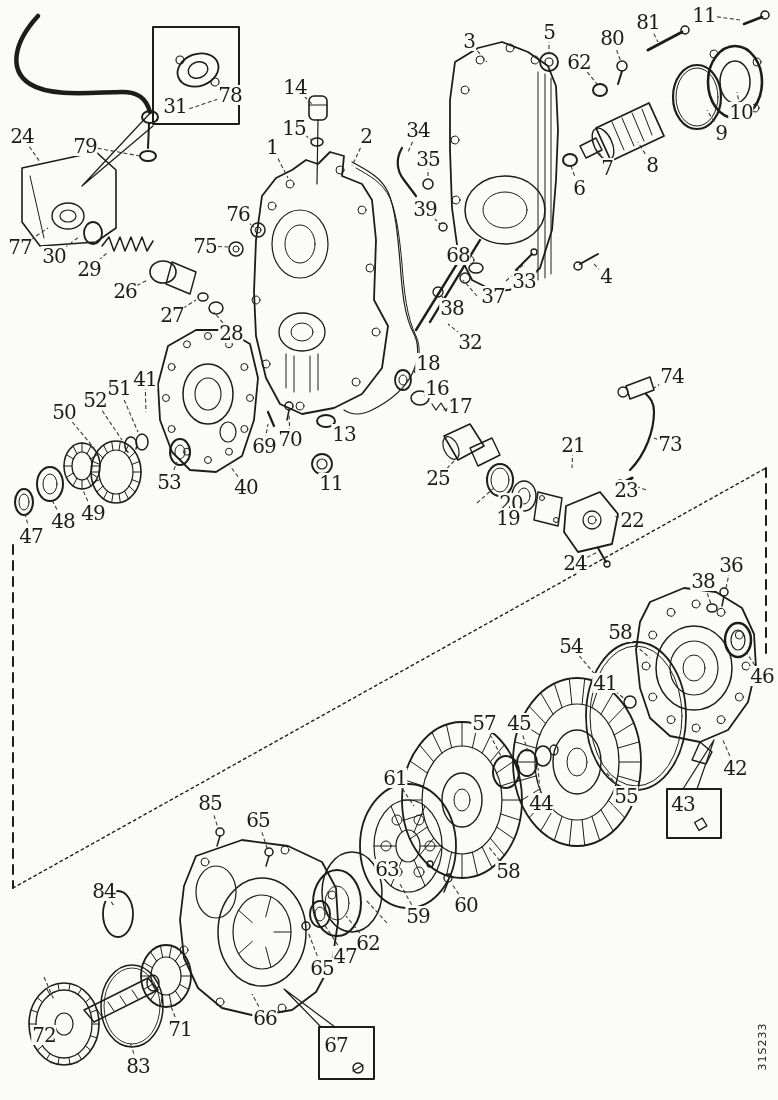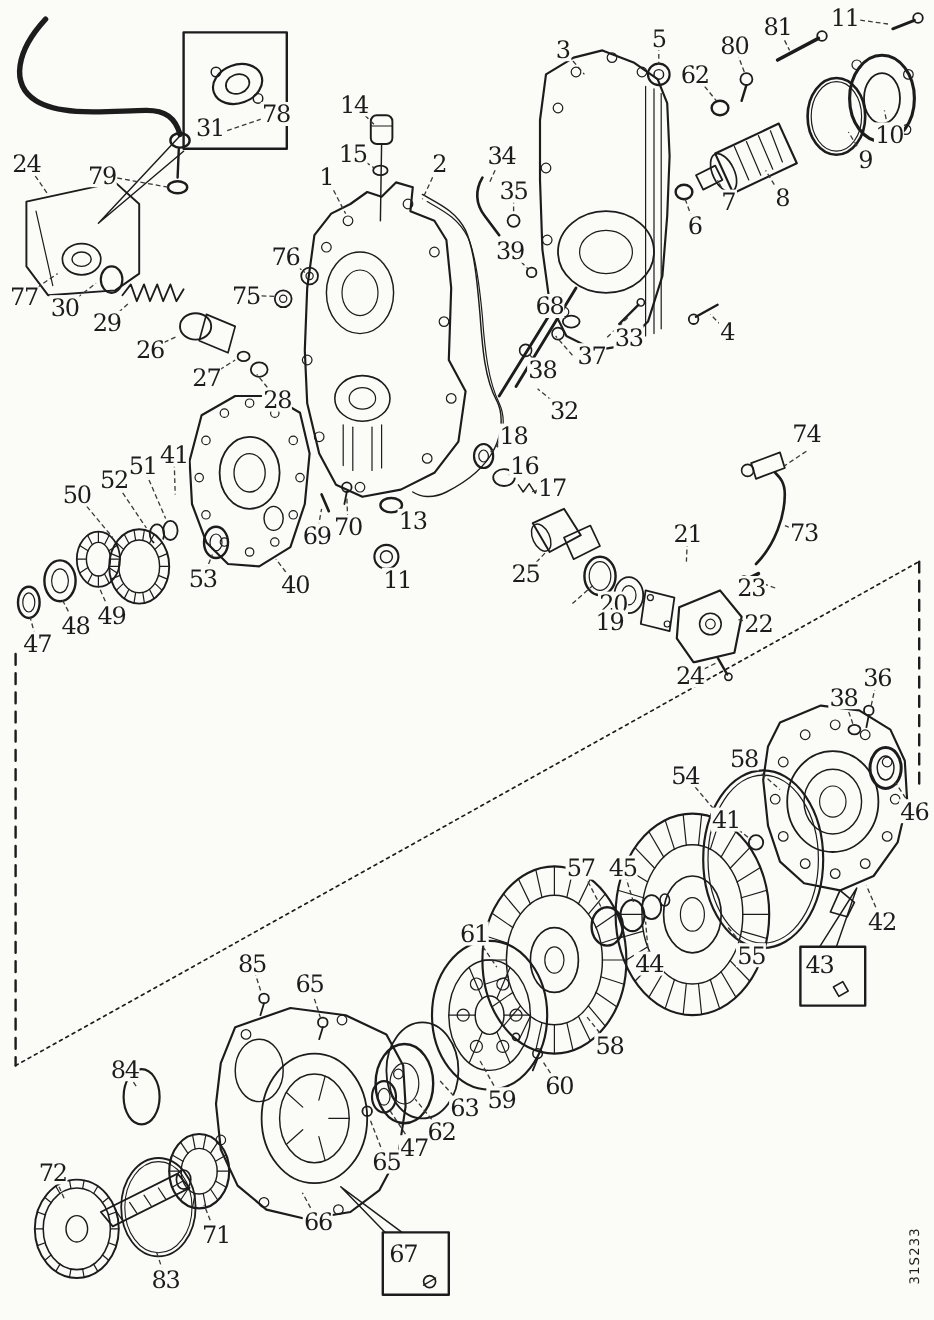--- a/index.html
+++ b/index.html
@@ -627,49 +627,49 @@
       <div class="callout" style="left: 31px; top: 536px;">47</div>
       <div class="callout" style="left: 63px; top: 521px;">48</div>
       <div class="callout" style="left: 93px; top: 513px;">49</div>
       <div class="callout" style="left: 428px; top: 363px;">18</div>
       <div class="callout" style="left: 437px; top: 388px;">16</div>
       <div class="callout" style="left: 460px; top: 406px;">17</div>
       <div class="callout" style="left: 438px; top: 478px;">25</div>
       <div class="callout" style="left: 477px; top: 503px; margin-left: 34px;">20</div>
       <div class="callout" style="left: 508px; top: 518px;">19</div>
       <div class="callout" style="left: 573px; top: 445px;">21</div>
-      <div class="callout" style="left: 672px; top: 361px;">74</div>
+      <div class="callout" style="left: 672px; top: 376px;">74</div>
       <div class="callout" style="left: 670px; top: 444px;">73</div>
       <div class="callout" style="left: 626px; top: 490px; text-align: right;">23</div>
       <div class="callout" style="left: 632px; top: 520px;">22</div>
       <div class="callout" style="left: 575px; top: 563px;">24</div>
       <div class="callout" style="left: 731px; top: 565px;">36</div>
       <div class="callout" style="left: 703px; top: 581px;">38</div>
       <div class="callout" style="left: 620px; top: 632px;">58</div>
       <div class="callout" style="left: 571px; top: 646px;">54</div>
       <div class="callout" style="left: 605px; top: 683px;">41</div>
       <div class="callout" style="left: 762px; top: 676px;">46</div>
       <div class="callout" style="left: 735px; top: 768px;">42</div>
       <div class="callout" style="left: 683px; top: 804px;">43</div>
       <div class="callout" style="left: 484px; top: 723px;">57</div>
       <div class="callout" style="left: 519px; top: 723px;">45</div>
       <div class="callout" style="left: 541px; top: 803px;">44</div>
       <div class="callout" style="left: 626px; top: 796px;">55</div>
       <div class="callout" style="left: 395px; top: 778px;">61</div>
       <div class="callout" style="left: 508px; top: 871px;">58</div>
       <div class="callout" style="left: 418px; top: 916px;">59</div>
       <div class="callout" style="left: 466px; top: 905px;">60</div>
-      <div class="callout" style="left: 387px; top: 923px;">63</div>
+      <div class="callout" style="left: 387px; top: 869px;">63</div>
       <div class="callout" style="left: 368px; top: 943px;">62</div>
       <div class="callout" style="left: 345px; top: 956px;">47</div>
       <div class="callout" style="left: 322px; top: 968px;">65</div>
       <div class="callout" style="left: 265px; top: 1018px;">66</div>
       <div class="callout" style="left: 180px; top: 1029px;">71</div>
       <div class="callout" style="left: 138px; top: 1066px;">83</div>
-      <div class="callout" style="left: 44px; top: 977px; text-align: center;">72</div>
+      <div class="callout" style="left: 44px; top: 1035px; text-align: center;">72</div>
       <div class="callout" style="left: 104px; top: 891px;">84</div>
       <div class="callout" style="left: 210px; top: 803px;">85</div>
       <div class="callout" style="left: 258px; top: 820px;">65</div>
       <div class="callout" style="left: 336px; top: 1045px;">67</div>
     </div>
 
 <div class="figcode">31S233</div>
 </div>
 
 </body></html>

